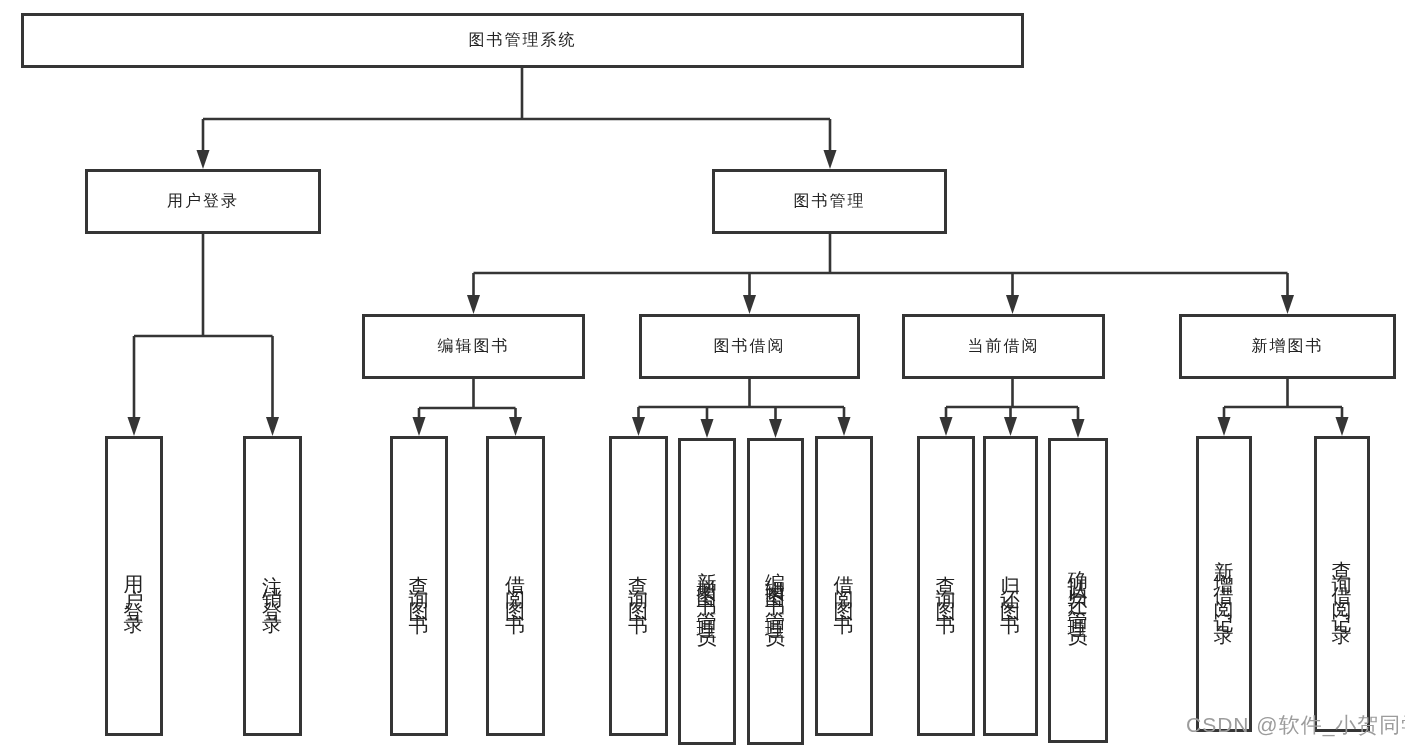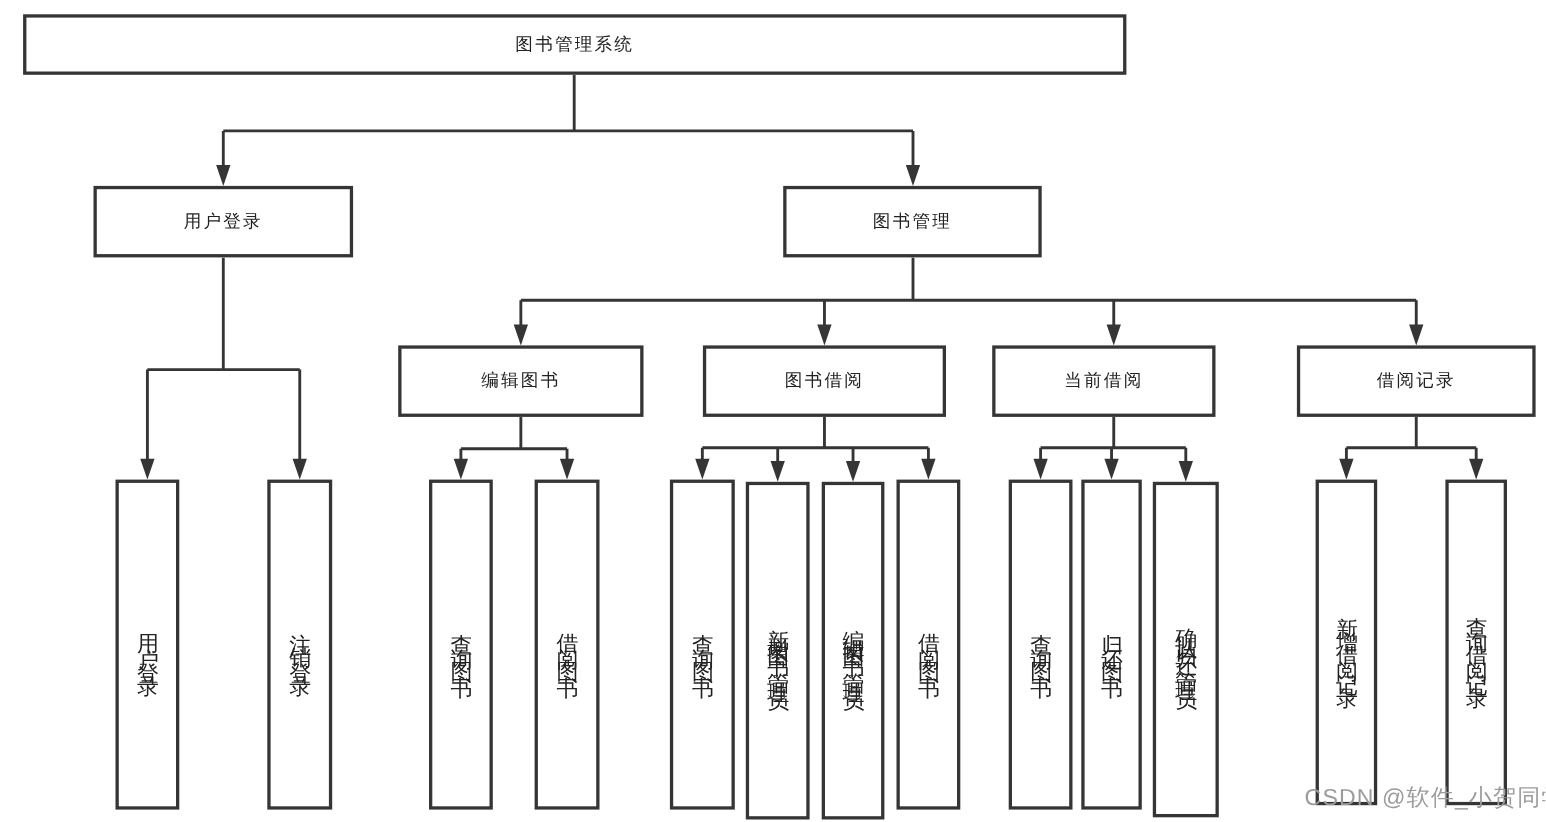--- a/index.html
+++ b/index.html
@@ -113,21 +113,21 @@
   <div class="node" style="left:362px; top:314px; width:223px; height:65px">
     <span class="h-label">编辑图书</span>
   </div>
   <div class="node" style="left:639px; top:314px; width:221px; height:65px">
     <span class="h-label">图书借阅</span>
   </div>
   <div class="node" style="left:902px; top:314px; width:203px; height:65px">
     <span class="h-label">当前借阅</span>
   </div>
   <div class="node" style="left:1179px; top:314px; width:217px; height:65px">
-    <span class="h-label">借阅记录</span>
+    <span class="h-label">新增图书</span>
   </div>
 
   <div class="node" style="left:105px; top:436px; width:58px; height:300px">
     <span class="v-label">用户登录</span>
   </div>
   <div class="node" style="left:243px; top:436px; width:59px; height:300px">
     <span class="v-label">注销登录</span>
   </div>
 
   <div class="node" style="left:390px; top:436px; width:58px; height:300px">

